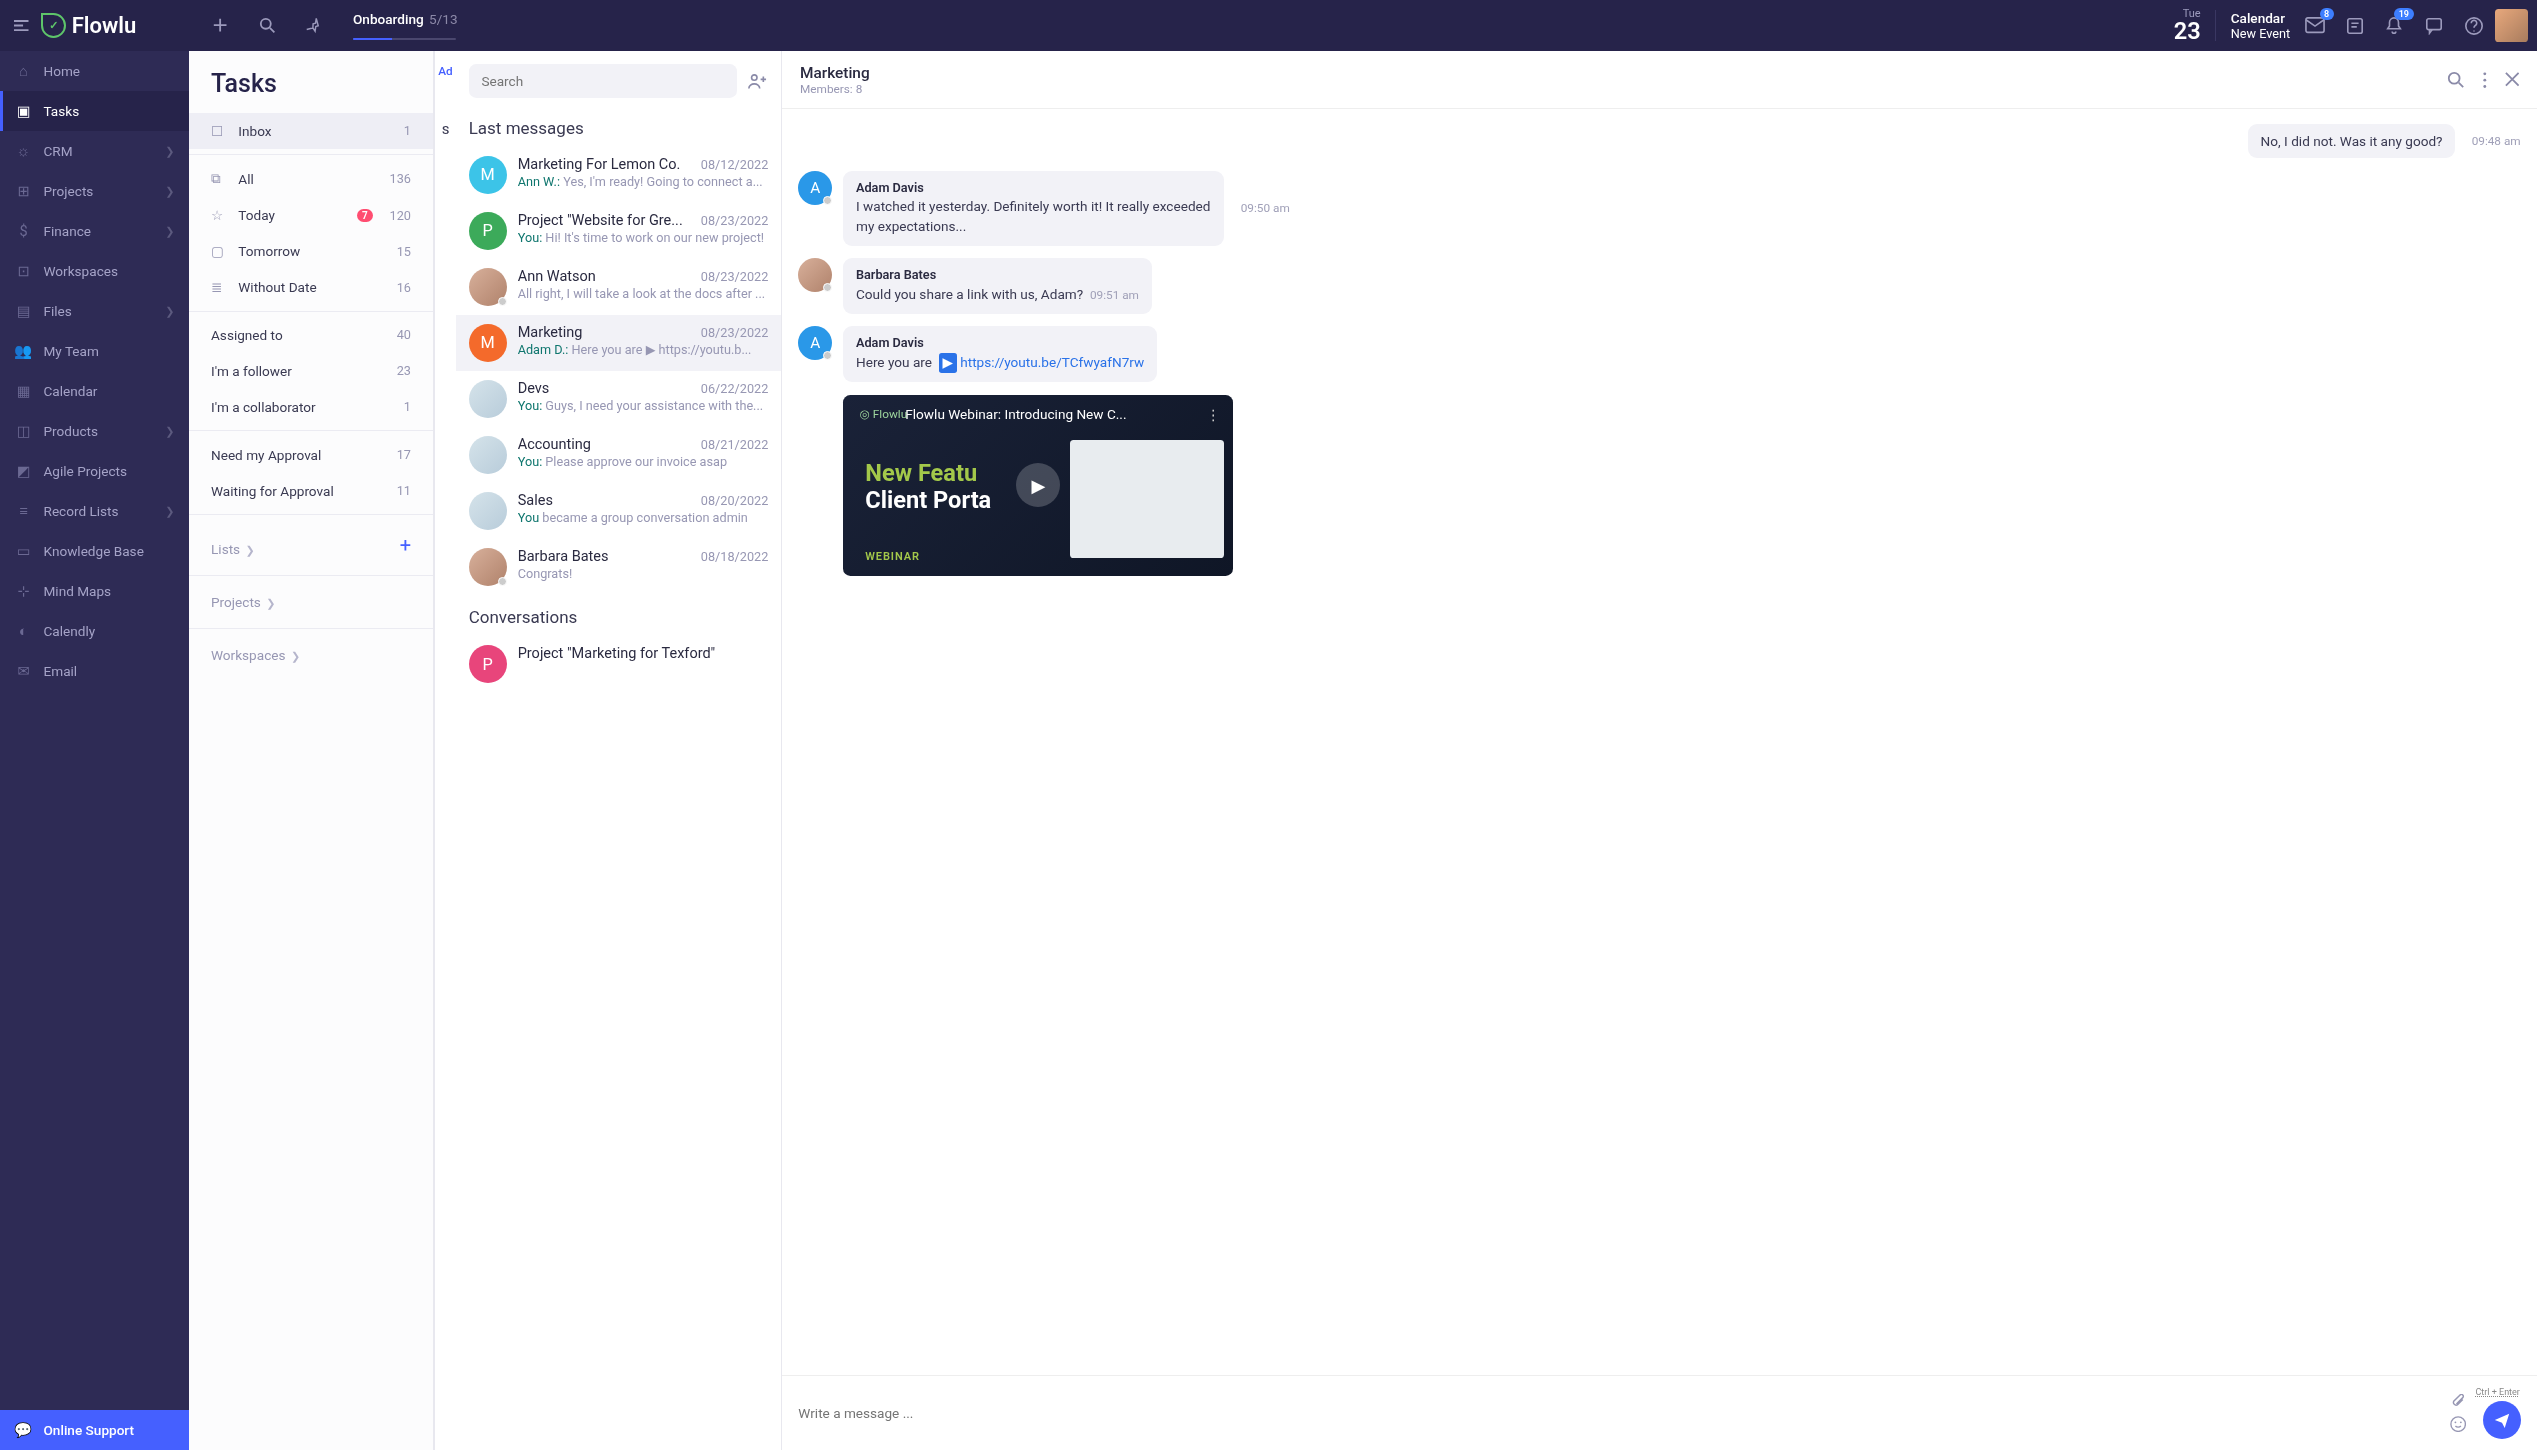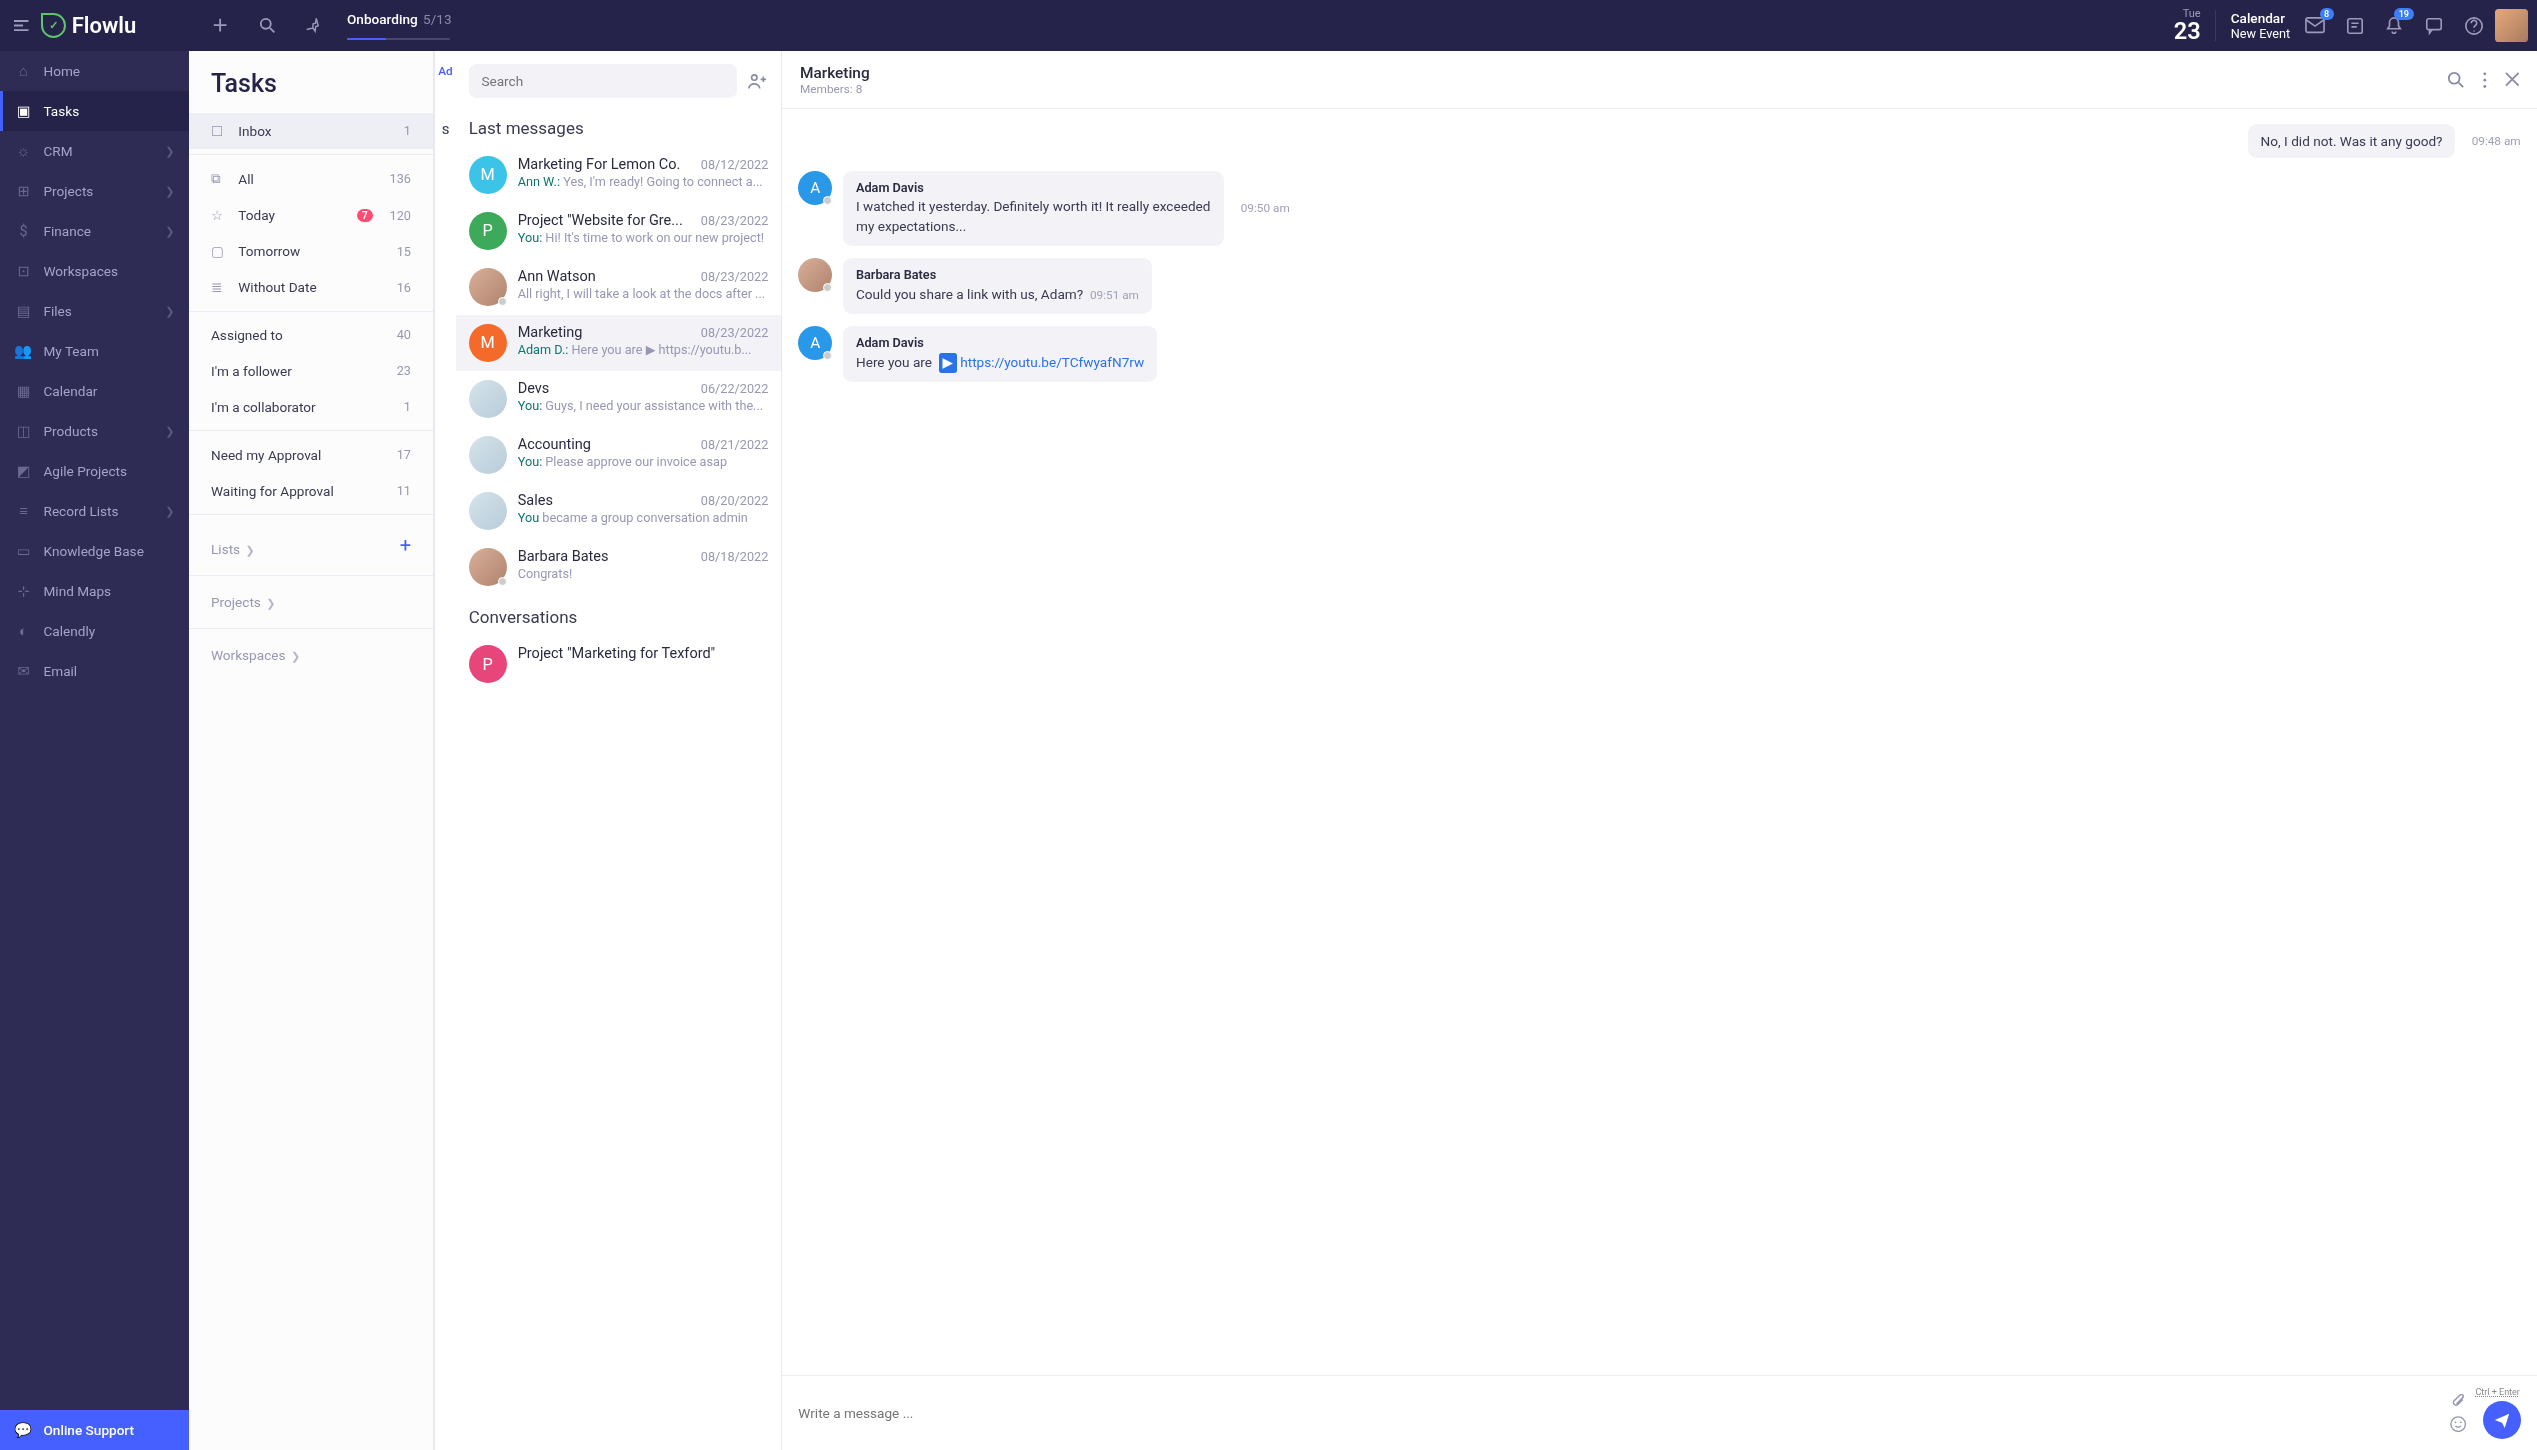--- a/index.html
+++ b/index.html
@@ -6,21 +6,21 @@
 body{overflow:hidden;background:#fff}
 .app{display:flex;flex-direction:column;height:100vh;width:100vw}
 .topbar{height:51px;background:#26234a;display:flex;align-items:center;color:#c7c5dc;padding:0 9px;flex-shrink:0}
 .logo-group{display:flex;align-items:center;gap:7.3px;min-width:181px}
 .menu-toggle{width:25px;display:flex;align-items:center;justify-content:center;cursor:pointer}
 .brand{font-size:22px;font-weight:600;color:#fff;display:flex;align-items:center;gap:5.4px}
 .brand-icon{width:25px;height:25px;border:2.3px solid #5ec56a;border-radius:0 12.7px 12.7px 12.7px;position:relative;display:flex;align-items:center;justify-content:center}
 .brand-check{font-size:11px;color:#5ec56a}
 .top-actions{display:flex;align-items:center;gap:22px;margin-left:18px}
 .icon-btn{width:25px;height:25px;display:flex;align-items:center;justify-content:center;cursor:pointer;color:#9c9abc}
-.onboarding{display:flex;flex-direction:column;gap:11px;margin-left:20px}
+.onboarding{display:flex;flex-direction:column;gap:11px;margin-left:26px}
 .onb-row{display:flex;align-items:center;gap:5.4px;font-size:13.6px}
 .onb-title{color:#fff;font-weight:500}
 .onb-frac{color:#8c89a8}
 .onb-bar{width:103px;height:2.7px;background:#4a476e;border-radius:1.8px;overflow:hidden}
 .onb-fill{height:100%;background:#4560ff}
 .spacer{flex:1}
 .date-block{display:flex;flex-direction:column;align-items:flex-end;margin-right:14.5px}
 .date-wd{font-size:11px;color:#9c9abc}
 .date-num{font-size:23.6px;font-weight:600;color:#fff;line-height:1}
 .cal-block{display:flex;flex-direction:column;padding-left:14.5px;border-left:0.9px solid #3a3762;margin-right:12.7px}
@@ -505,20 +505,29 @@
               <div class="text">Could you share a link with us, Adam? &nbsp;<span style="color:#a0a0b8;font-size:11.8px">09:51 am</span></div>
             </div>
           </div>
           <div class="chat-row">
             <div class="chat-avt" style="background:#2a98e8">A<span class="status-dot"></span></div>
             <div class="bubble">
               <div class="sender">Adam Davis</div>
               <div class="text">Here you are <span style="display:inline-block;background:#2a72e8;color:#fff;padding:0 3.6px;border-radius:2.7px;margin:0 3.6px">▶</span><a class="link">https://youtu.be/TCfwyafN7rw</a></div>
             </div>
           </div>
+          <div class="video-card">
+            <div class="vc-brand">◎ Flowlu</div>
+            <div class="vc-title">Flowlu Webinar: Introducing New C...</div>
+            <div class="vc-dots">⋮</div>
+            <div class="vc-feature"><span class="nf">New Featu</span><span class="cp">Client Porta</span></div>
+            <div class="vc-webinar">WEBINAR</div>
+            <div class="vc-panel"></div>
+            <div class="vc-play">▶</div>
+          </div>
         </div>
       <div class="composer">
         <input class="comp-input" placeholder="Write a message ..." style="">
         <div class="comp-icons">
           <div>
               <svg width="14.5" height="16.3" viewBox="0 0 16 18">
                 <path d="M13 6l-6 6a3 3 0 01-4-4l7-7a2 2 0 013 3l-7 7" fill="none" stroke="#9797b3" stroke-width="1.6"></path>
               </svg>
             </div>
           <div>

